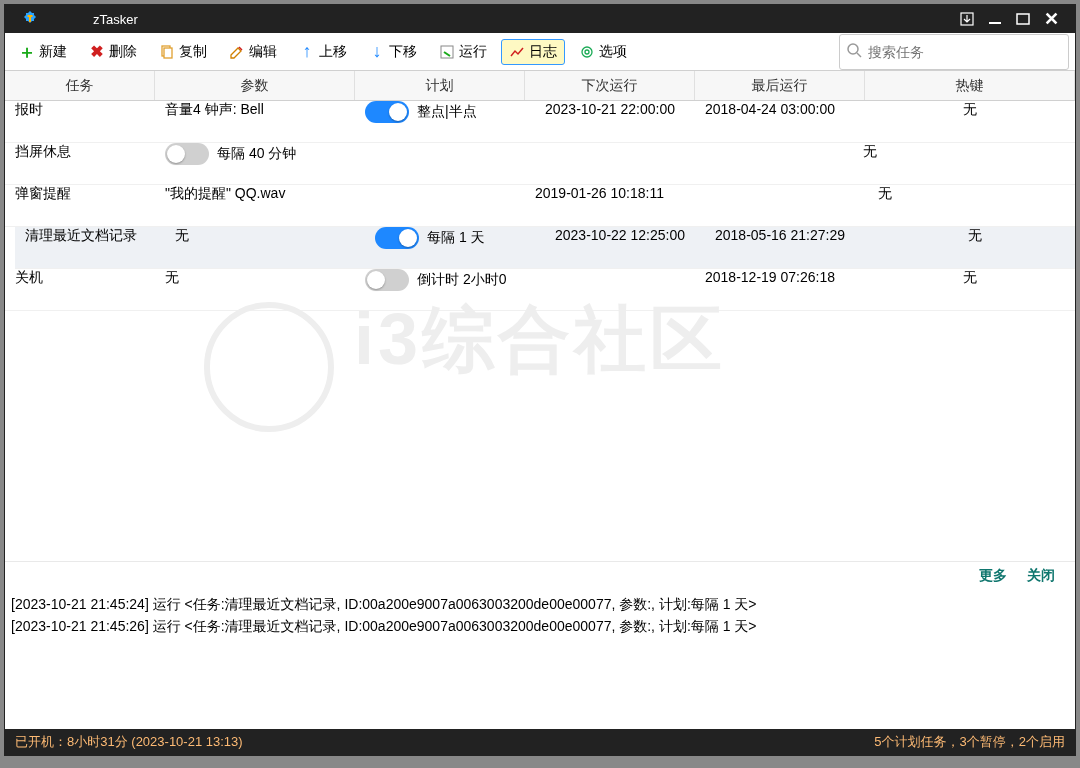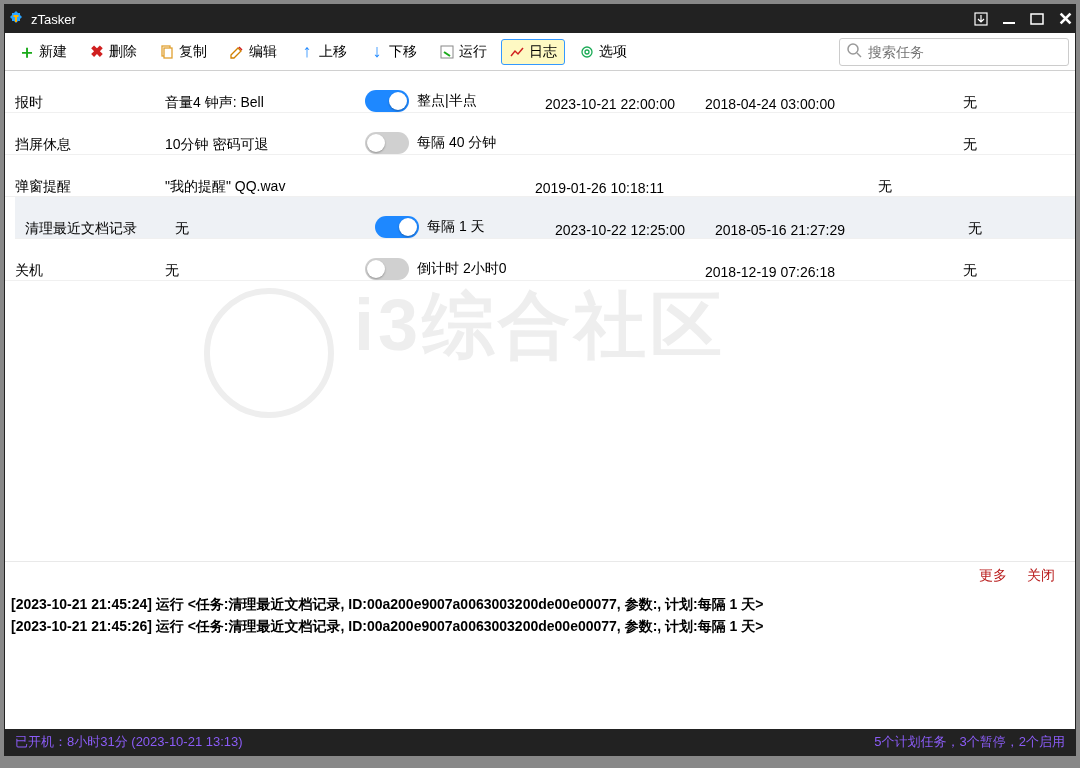--- a/index.html
+++ b/index.html
@@ -1,65 +1,65 @@
 <!DOCTYPE html>
 <html><head>
 <meta charset="utf-8">
 <style>
 * { margin:0; padding:0; box-sizing:border-box; font-family:"Microsoft YaHei","Segoe UI",Arial,sans-serif; }
 body { background:#888; width:1080px; height:768px; overflow:hidden; }
 .window { width:1072px; height:752px; margin:4px; background:#fff; border:1px solid #222; display:flex; flex-direction:column; position:relative; }
 
 
-.titlebar { height:28px; background:#222; color:#fff; display:flex; align-items:center; padding:0 2px; font-size:13px; }
+.titlebar { height:28px; background:#222; color:#fff; display:flex; align-items:center; padding:0 16px; font-size:13px;gap:48px; }
 .app-icon { width:18px; height:18px; margin-right:6px; display:flex; align-items:center; justify-content:center; }
 .titlebar .spacer { flex:1; }
 .win-controls { display:flex; gap:14px; align-items:center; }
 .win-controls span { color:#fff; font-size:14px; cursor:pointer; display:flex; align-items:center; justify-content:center; }
 
 
 .toolbar { height:38px; background:#fff; border-bottom:1px solid #d0d0d0; display:flex; align-items:center; padding:0 6px; font-size:14px; }
 .tool-btn { display:flex; align-items:center; gap:4px; padding:4px 8px; cursor:pointer; margin-right:6px; border-radius:3px; }
 .tool-btn.active { border:1px solid #3399ff; background:#fef9c3; padding:3px 7px; }
 .tool-icon { width:16px; height:16px; display:flex; align-items:center; justify-content:center; font-weight:bold; }
 .toolbar .spacer { flex:1; }
-.search-box { width:230px; height:28px; border:1px solid #ccc; border-radius:3px; display:flex; align-items:center; padding:0 6px; gap:6px; color:#999; font-size:14px; }
+.search-box { width:230px; height:36px; border:1px solid #ccc; border-radius:3px; display:flex; align-items:center; padding:0 6px; gap:6px; color:#999; font-size:14px; }
 .search-box input { border:none; outline:none; flex:1; font-size:14px; background:transparent; }
 
 
 .thead { height:30px; background:#f7f7f7; border-bottom:1px solid #d0d0d0; display:flex; font-size:14px; }
 .th { display:flex; align-items:center; justify-content:center; border-right:1px solid #e0e0e0; color:#333; }
 .c1 { width:150px; } .c2 { width:200px; } .c3 { width:170px; } .c4 { width:170px; } .c5 { width:170px; } .c6 { flex:1; }
 
 
 .tbody { position:relative; flex:1; overflow:hidden; }
-.tr { height:42px; display:flex; align-items:flex-end; font-size:14px; border-bottom:1px solid #f0f0f0; }
+.tr { height:42px; display:flex; align-items:flex-start; font-size:14px; border-bottom:1px solid #f0f0f0; }
 .tr.sel { background:#eef1f5;margin-left:10px; }
 .td { padding:0 10px; display:flex; align-items:center; }
 .td.c1 { width:150px; } .td.c2 { width:200px; } .td.c3 { width:170px; gap:8px; } .td.c4 { width:170px; justify-content:center; } .td.c5 { width:170px; } .td.c6 { flex:1; justify-content:center; }
 
 .toggle { width:44px; height:22px; border-radius:11px; background:#d0d0d0; position:relative; cursor:pointer; flex-shrink:0; }
 .toggle.on { background:#1e88ff; }
 .toggle .knob { position:absolute; width:18px; height:18px; border-radius:50%; background:#fff; top:2px; left:2px; transition:.2s; box-shadow:0 1px 2px rgba(0,0,0,.3); }
 .toggle.on .knob { left:24px; }
 
 
 .watermark { position:absolute; left:50%; top:52%; transform:translate(-50%,-50%); color:#eee; text-align:center; pointer-events:none; }
 .watermark .big { font-size:72px; font-weight:bold; letter-spacing:4px; }
 .watermark .url { font-size:32px; color:#f0e0e0; letter-spacing:2px; }
 .wm-circle { width:130px; height:130px; border:6px solid #eee; border-radius:50%; position:absolute; left:-150px; top:10px; }
 
 
 .log-links { height:28px; display:flex; justify-content:flex-end; align-items:center; gap:20px; padding:0 20px; font-size:14px; border-top:1px solid #e9e9e9; background:#fff; }
-.log-links a { color:#b91c1c; cursor:pointer; }
+.log-links a { color:#0f766e; cursor:pointer;font-weight:bold; }
 .log-area { height:140px; background:#fff; font-size:14px; padding:4px 6px; overflow:hidden; }
-.log-line { line-height:22px; white-space:nowrap;font-weight:bold; }
-
-
-.statusbar { height:26px; background:#222; color:#8b5cf6; display:flex; align-items:center; font-size:13px; padding:0 10px; }
+.log-line { line-height:22px; white-space:nowrap; }
+
+
+.statusbar { height:26px; background:#222; color:#fdba74; display:flex; align-items:center; font-size:13px; padding:0 10px; }
 .statusbar .spacer { flex:1; }
 .statusbar .seg { margin-left:34px; }
 </style>
 </head>
 <body>
 
 <div class="window">
 
   <div class="titlebar">
     <span class="app-icon">
@@ -156,20 +156,28 @@
     <span class="spacer"></span>
     <div class="search-box">
       <span><svg width="16" height="16" viewBox="0 0 16 16" fill="none" stroke="#999" stroke-width="1.5">
             <circle cx="7" cy="7" r="5"></circle>
             <path d="M11 11l4 4"></path>
           </svg></span>
       <input placeholder="搜索任务" style="">
     </div>
   </div>
 
+  <div class="thead">
+    <div class="th c1">任务</div>
+    <div class="th c2">参数</div>
+    <div class="th c3">计划</div>
+    <div class="th c4">下次运行</div>
+    <div class="th c5">最后运行</div>
+    <div class="th c6">热键</div>
+  </div>
 
   <div class="tbody" id="tbody">
     <div class="watermark">
       <div class="wm-circle"></div>
       <div class="big">i3综合社区</div>
     </div>
   <div class="tr">
         <div class="td c1">报时</div>
         <div class="td c2">音量4 钟声: Bell</div>
         <div class="td c3">
@@ -177,21 +185,20 @@
             <div class="knob"></div>
           </div>
           <span>整点|半点</span>
         </div>
         <div class="td c4">2023-10-21 22:00:00</div>
         <div class="td c5">2018-04-24 03:00:00</div>
         <div class="td c6">无</div>
       </div>
       <div class="tr">
         <div class="td c1">挡屏休息</div>
-        <div class="td c2">10分钟 密码可退</div>
         <div class="td c3">
           <div class="toggle ">
             <div class="knob"></div>
           </div>
           <span>每隔 40 分钟</span>
         </div>
         <div class="td c4"></div>
         <div class="td c5"></div>
         <div class="td c6">无</div>
       </div>

